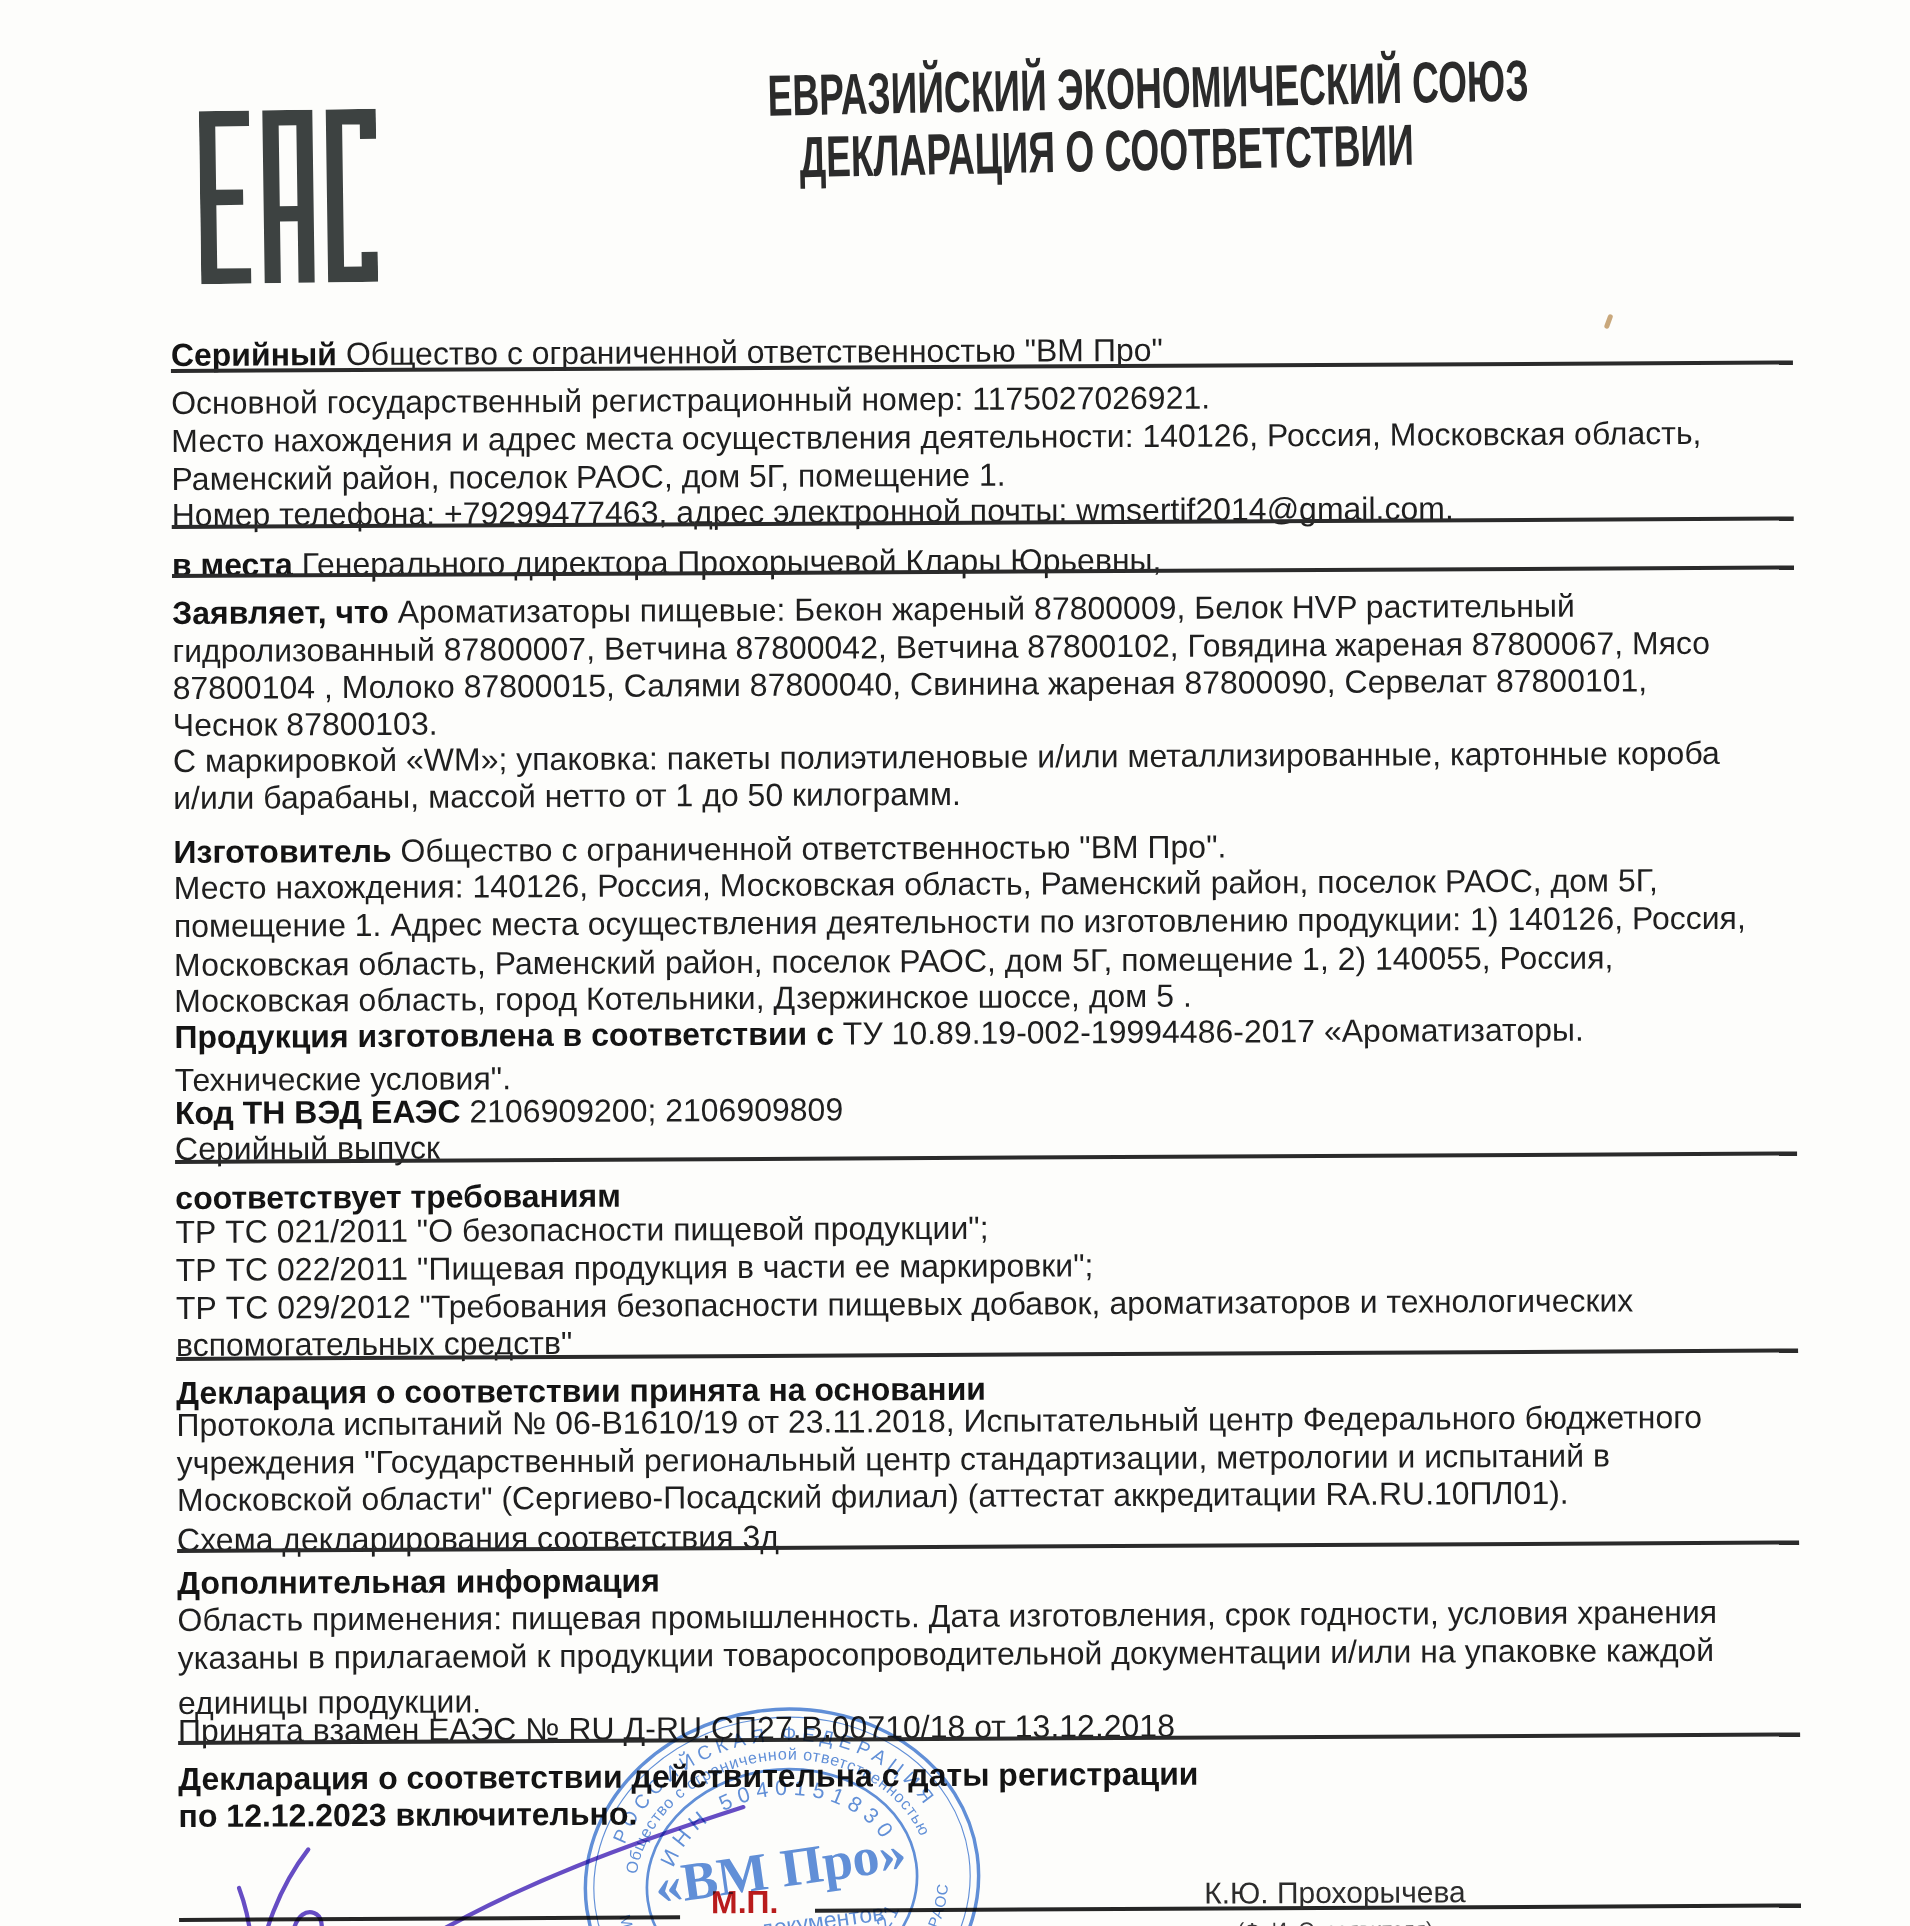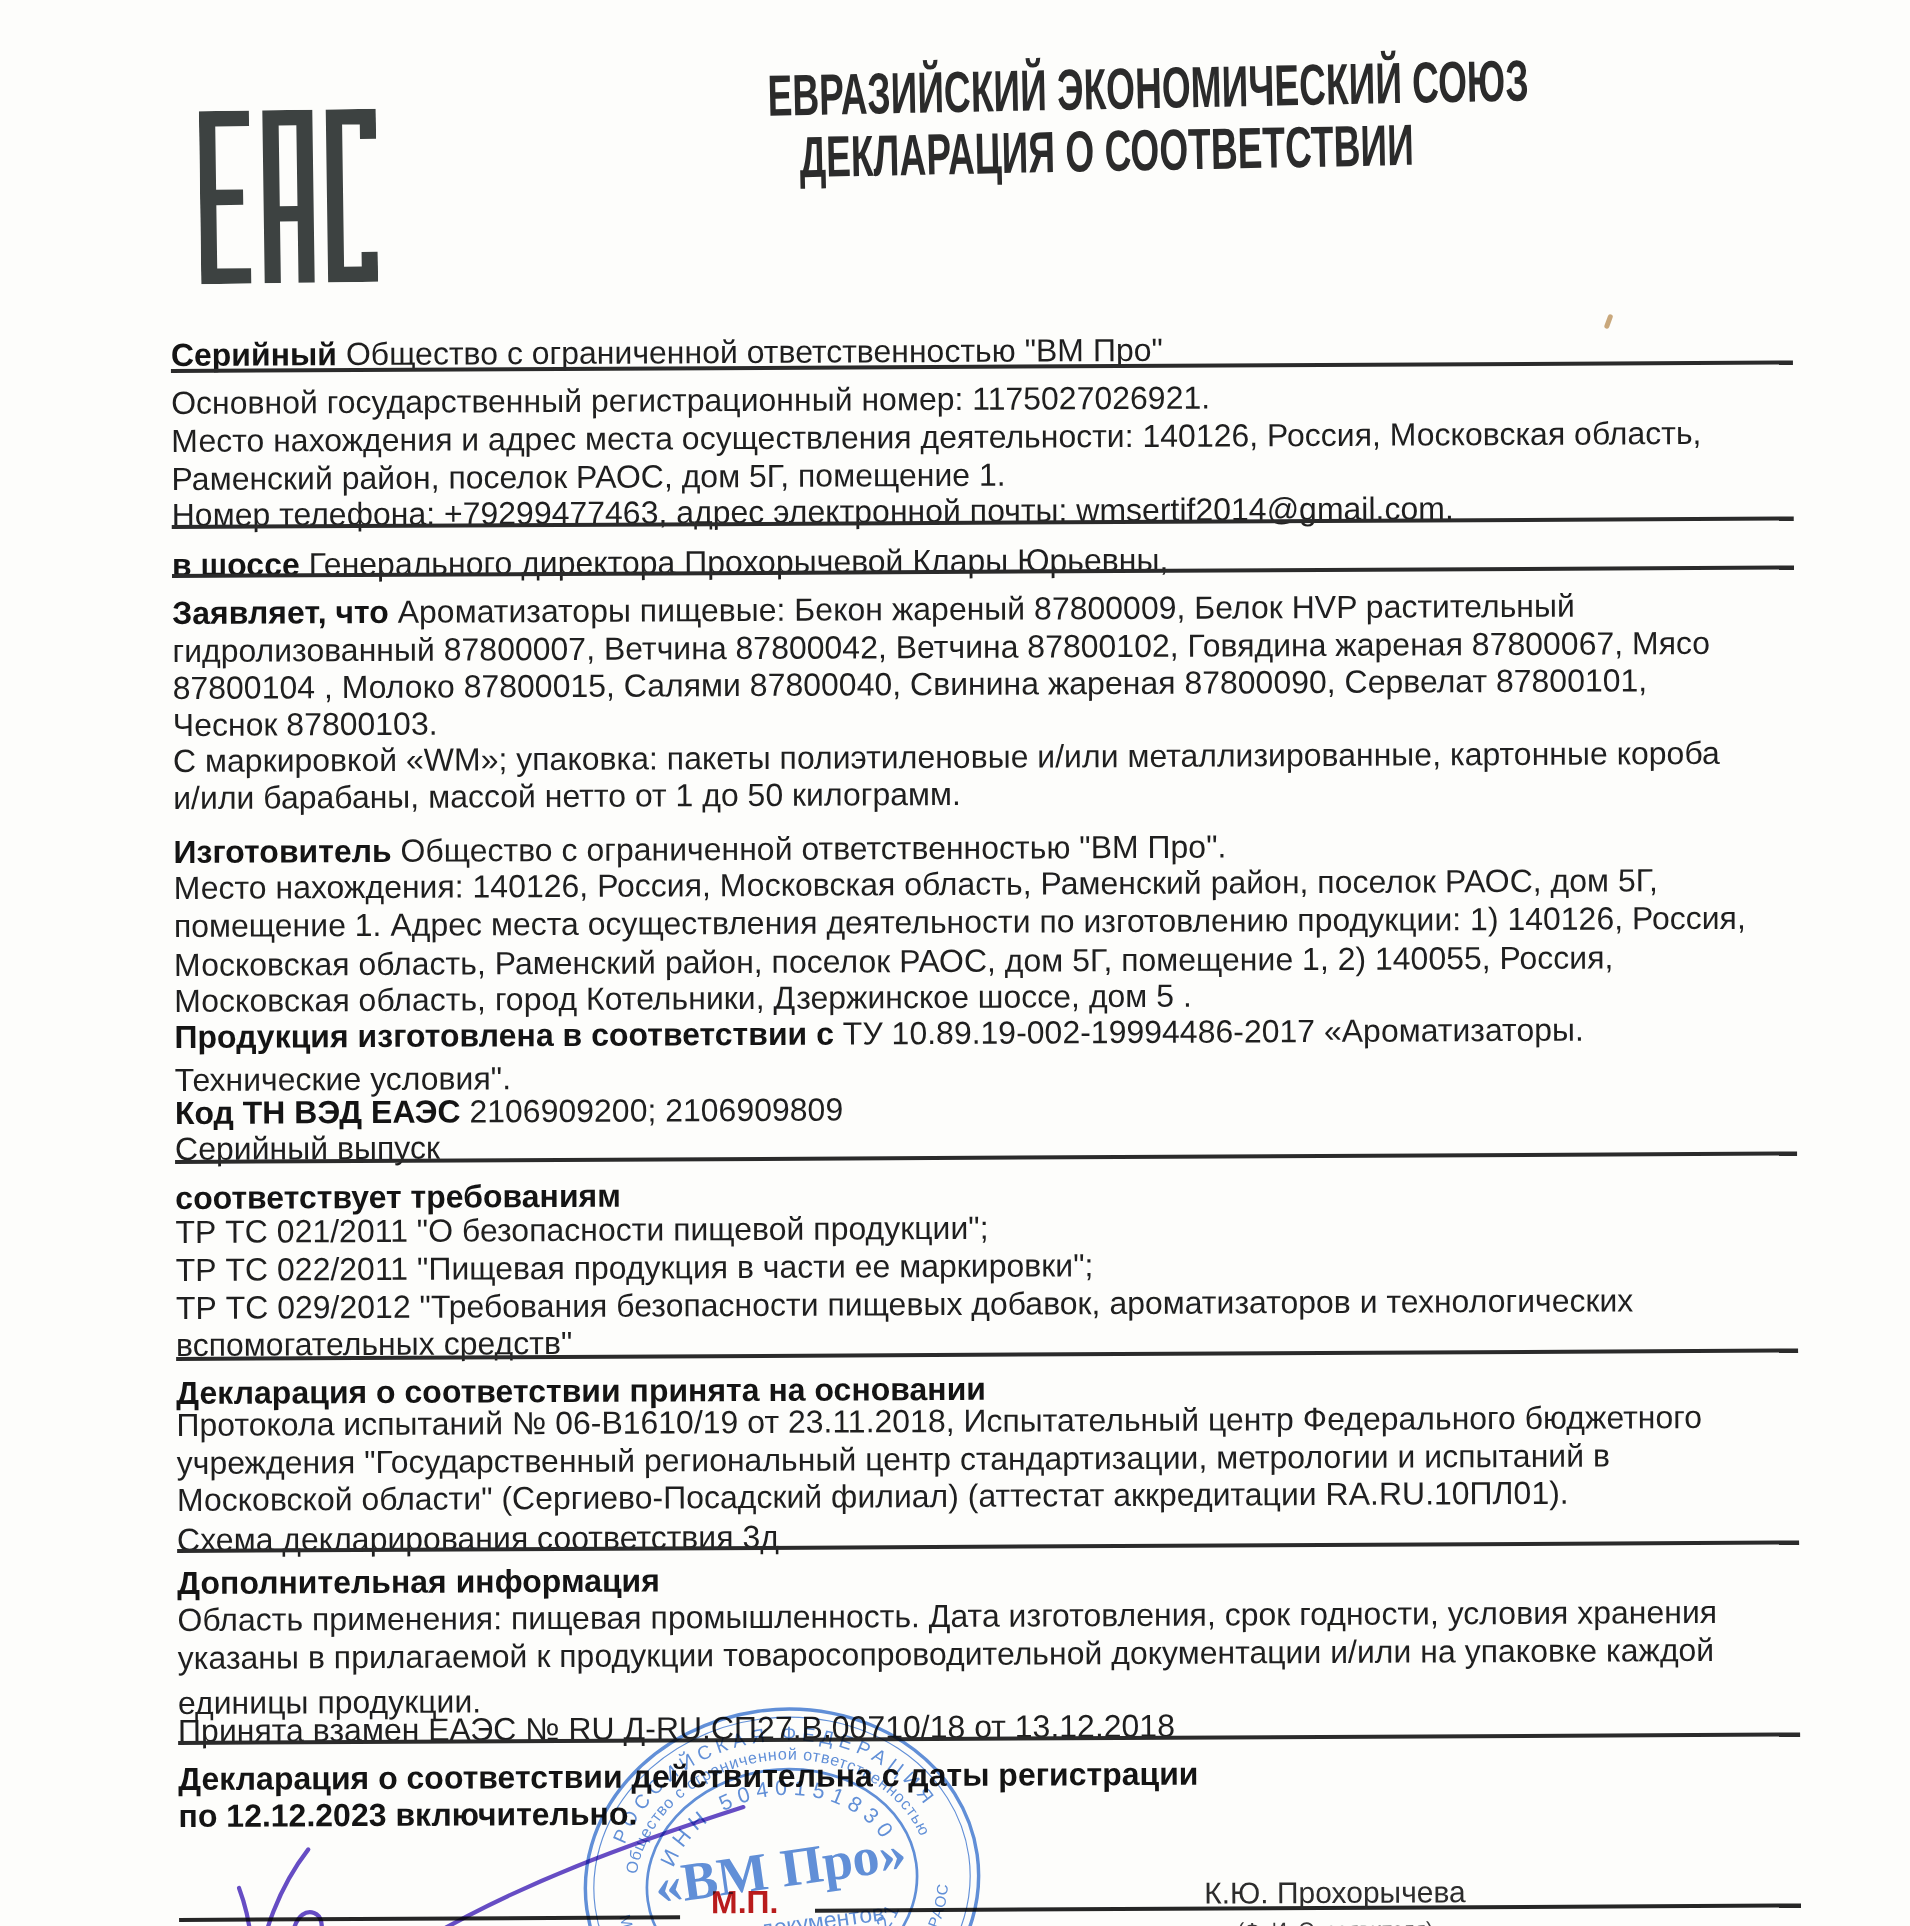--- a/index.html
+++ b/index.html
@@ -53,21 +53,21 @@
   </div>
 
   <div class="doc">
     <div class="ln" style="top:337px"><b>Серийный</b><span> Общество с ограниченной ответственностью "ВМ Про"</span></div>
     <div class="rule" style="top:369px"></div>
     <div class="ln" style="top:385px"><span>Основной государственный регистрационный номер: 1175027026921.</span></div>
     <div class="ln" style="top:423px"><span>Место нахождения и адрес места осуществления деятельности: 140126, Россия, Московская область,</span></div>
     <div class="ln" style="top:461px"><span>Раменский район, поселок РАОС, дом 5Г, помещение 1.</span></div>
     <div class="ln" style="top:497px"><span>Номер телефона: +79299477463, адрес электронной почты: wmsertif2014@gmail.com.</span></div>
     <div class="rule" style="top:525px"></div>
-    <div class="ln" style="top:547px"><b>в шоссе</b><span> Генерального директора Прохорычевой Клары Юрьевны,</span></div>
+    <div class="ln" style="top:547px"><b>в места</b><span> Генерального директора Прохорычевой Клары Юрьевны,</span></div>
     <div class="rule" style="top:574px"></div>
     <div class="ln" style="top:595px"><b>Заявляет, что</b><span> Ароматизаторы пищевые: Бекон жареный 87800009, Белок HVP растительный</span></div>
     <div class="ln" style="top:633px"><span>гидролизованный 87800007, Ветчина 87800042, Ветчина 87800102, Говядина жареная 87800067, Мясо</span></div>
     <div class="ln" style="top:670px"><span>87800104 , Молоко 87800015, Салями 87800040, Свинина жареная 87800090, Сервелат 87800101,</span></div>
     <div class="ln" style="top:707px"><span>Чеснок 87800103.</span></div>
     <div class="ln" style="top:743px"><span>С маркировкой «WM»; упаковка: пакеты полиэтиленовые и/или металлизированные, картонные короба</span></div>
     <div class="ln" style="top:780px"><span>и/или барабаны, массой нетто от 1 до 50 килограмм.</span></div>
     <div class="ln" style="top:834px"><b>Изготовитель</b><span> Общество с ограниченной ответственностью "ВМ Про".</span></div>
     <div class="ln" style="top:870px"><span>Место нахождения: 140126, Россия, Московская область, Раменский район, поселок РАОС, дом 5Г,</span></div>
     <div class="ln" style="top:908px"><span>помещение 1. Адрес места осуществления деятельности по изготовлению продукции: 1) 140126, Россия,</span></div>

